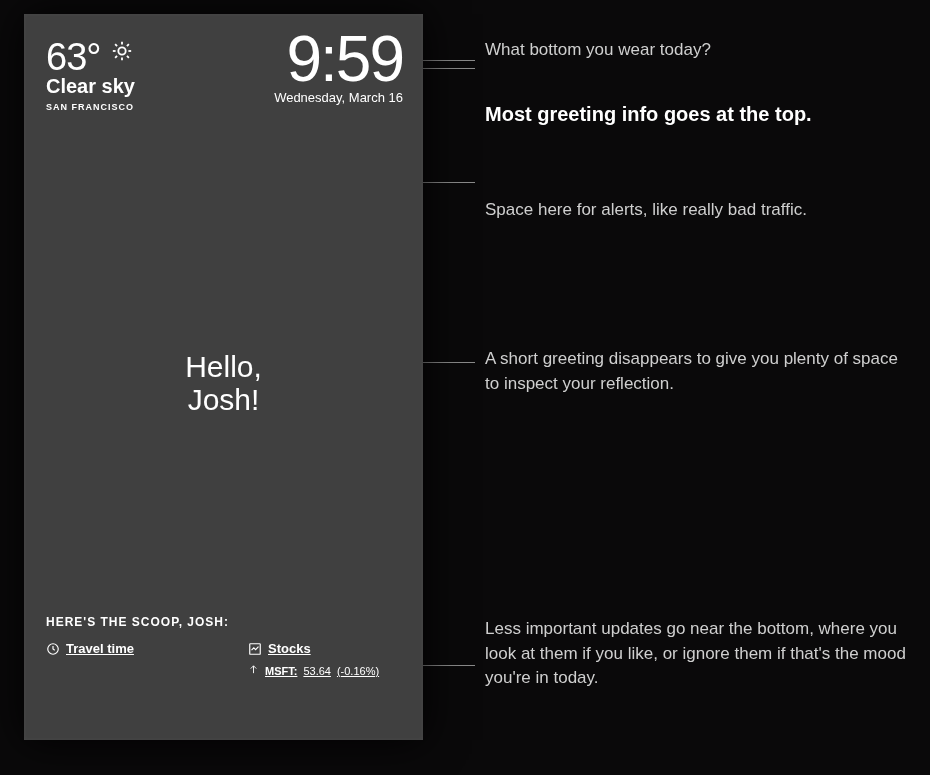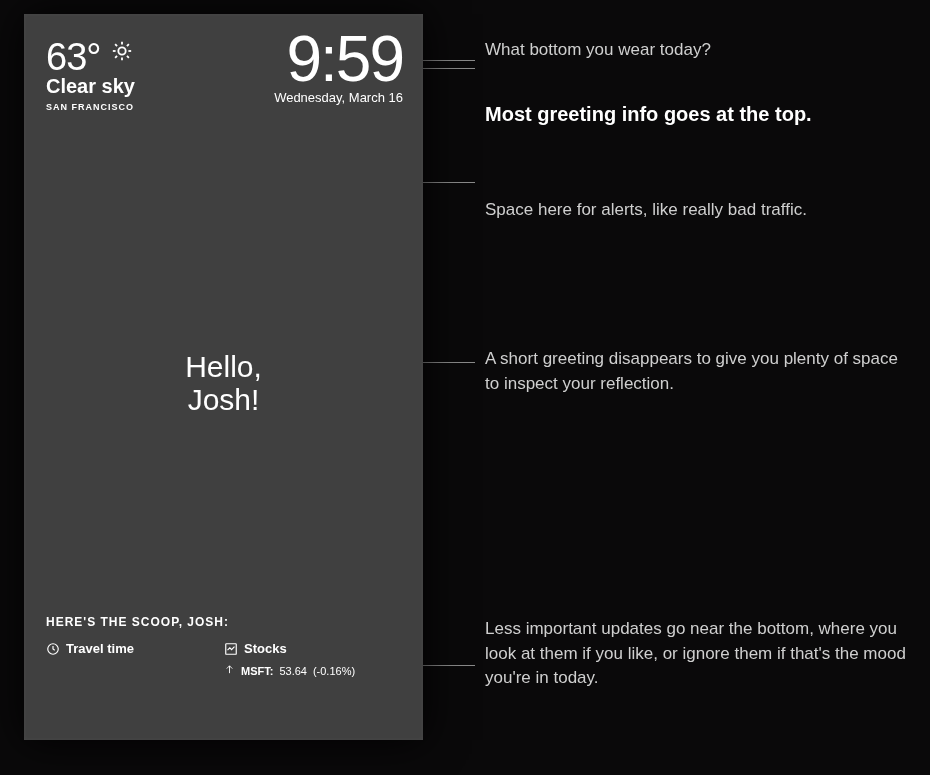--- a/index.html
+++ b/index.html
@@ -34,21 +34,21 @@
     text-align: center; font-size: 30px; font-weight: 500; line-height: 1.1;
   }
 
   
   .scoop-title {
     position: absolute; left: 22px; top: 601px;
     font-size: 12px; font-weight: 700; letter-spacing: 1px;
   }
   .bottom-grid {
     position: absolute; left: 22px; right: 20px; top: 627px;
-    display: flex; gap: 28px;
+    display: flex; gap: 52px; text-decoration: underline;
   }
   .card-title { font-size: 13px; font-weight: 700; display: flex; align-items: center; gap: 6px; }
   .card-body { font-size: 11px; font-weight: 400; margin-top: 8px; line-height: 1.35; }
   .stock-line { display: flex; align-items: flex-start; gap: 6px; }
   .stock-sym { font-weight: 700; }
   .travel { width: 150px; }
 
   
   .annot {
     position: absolute; left: 485px; right: 24px;

